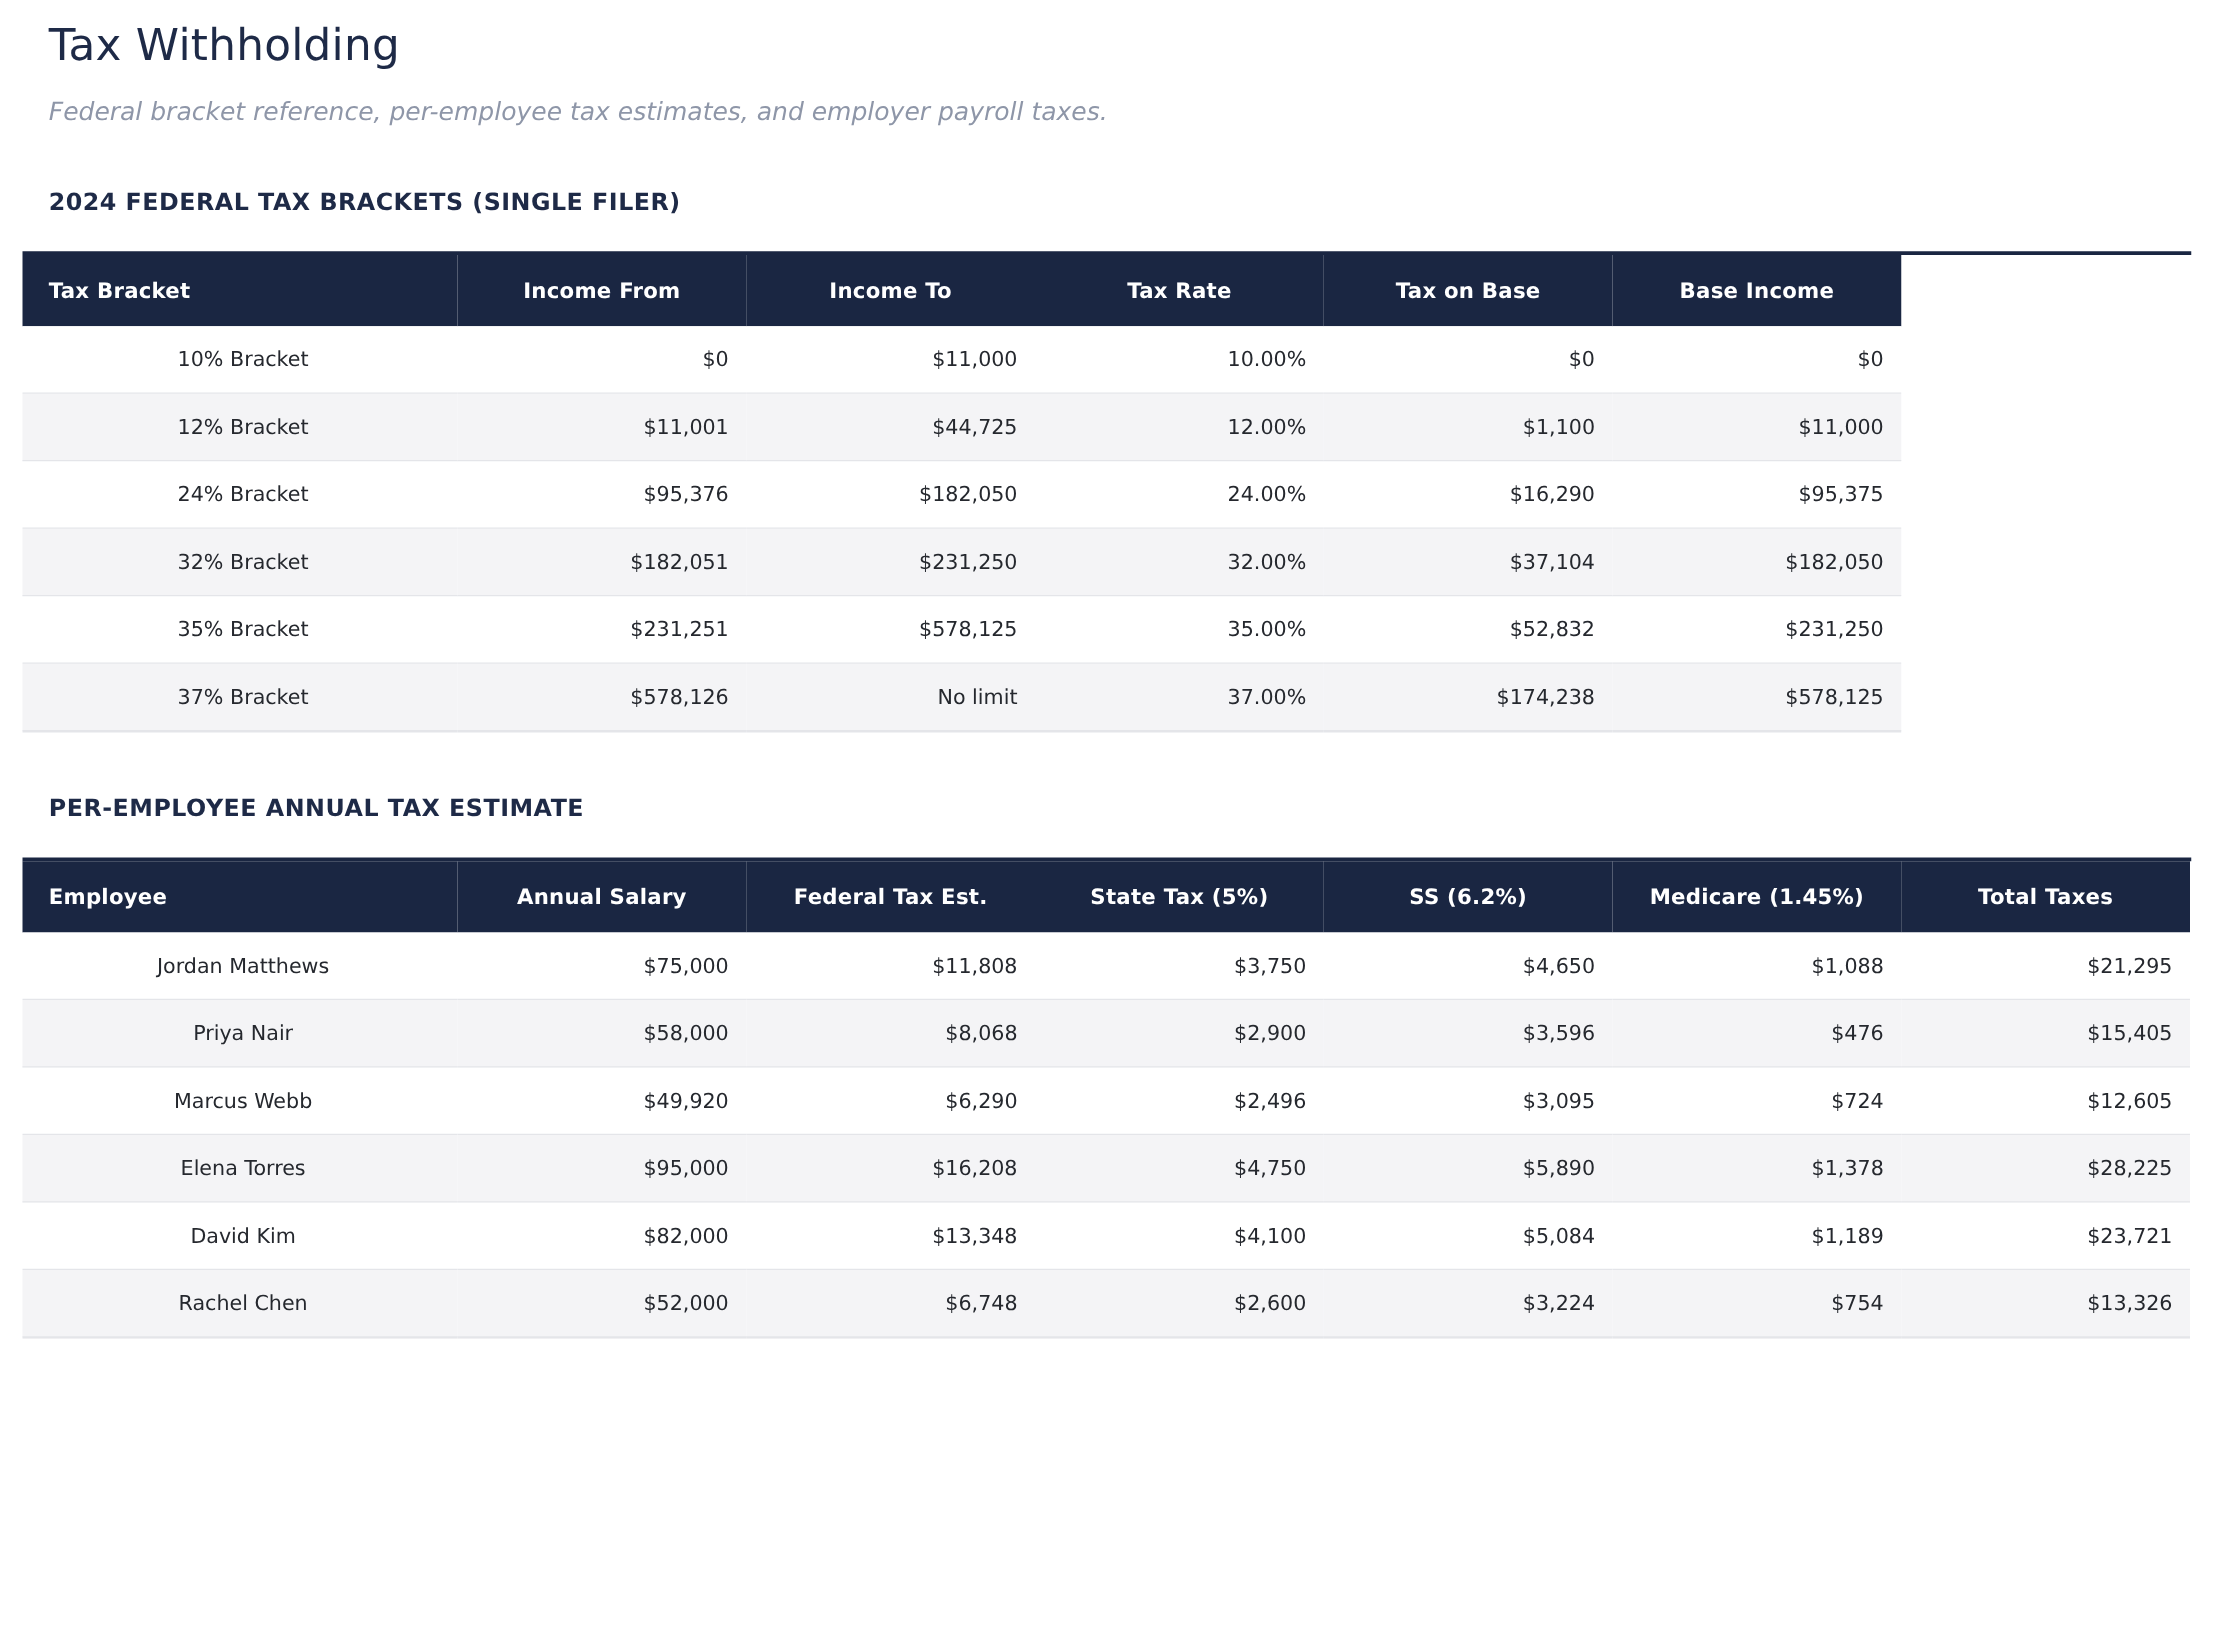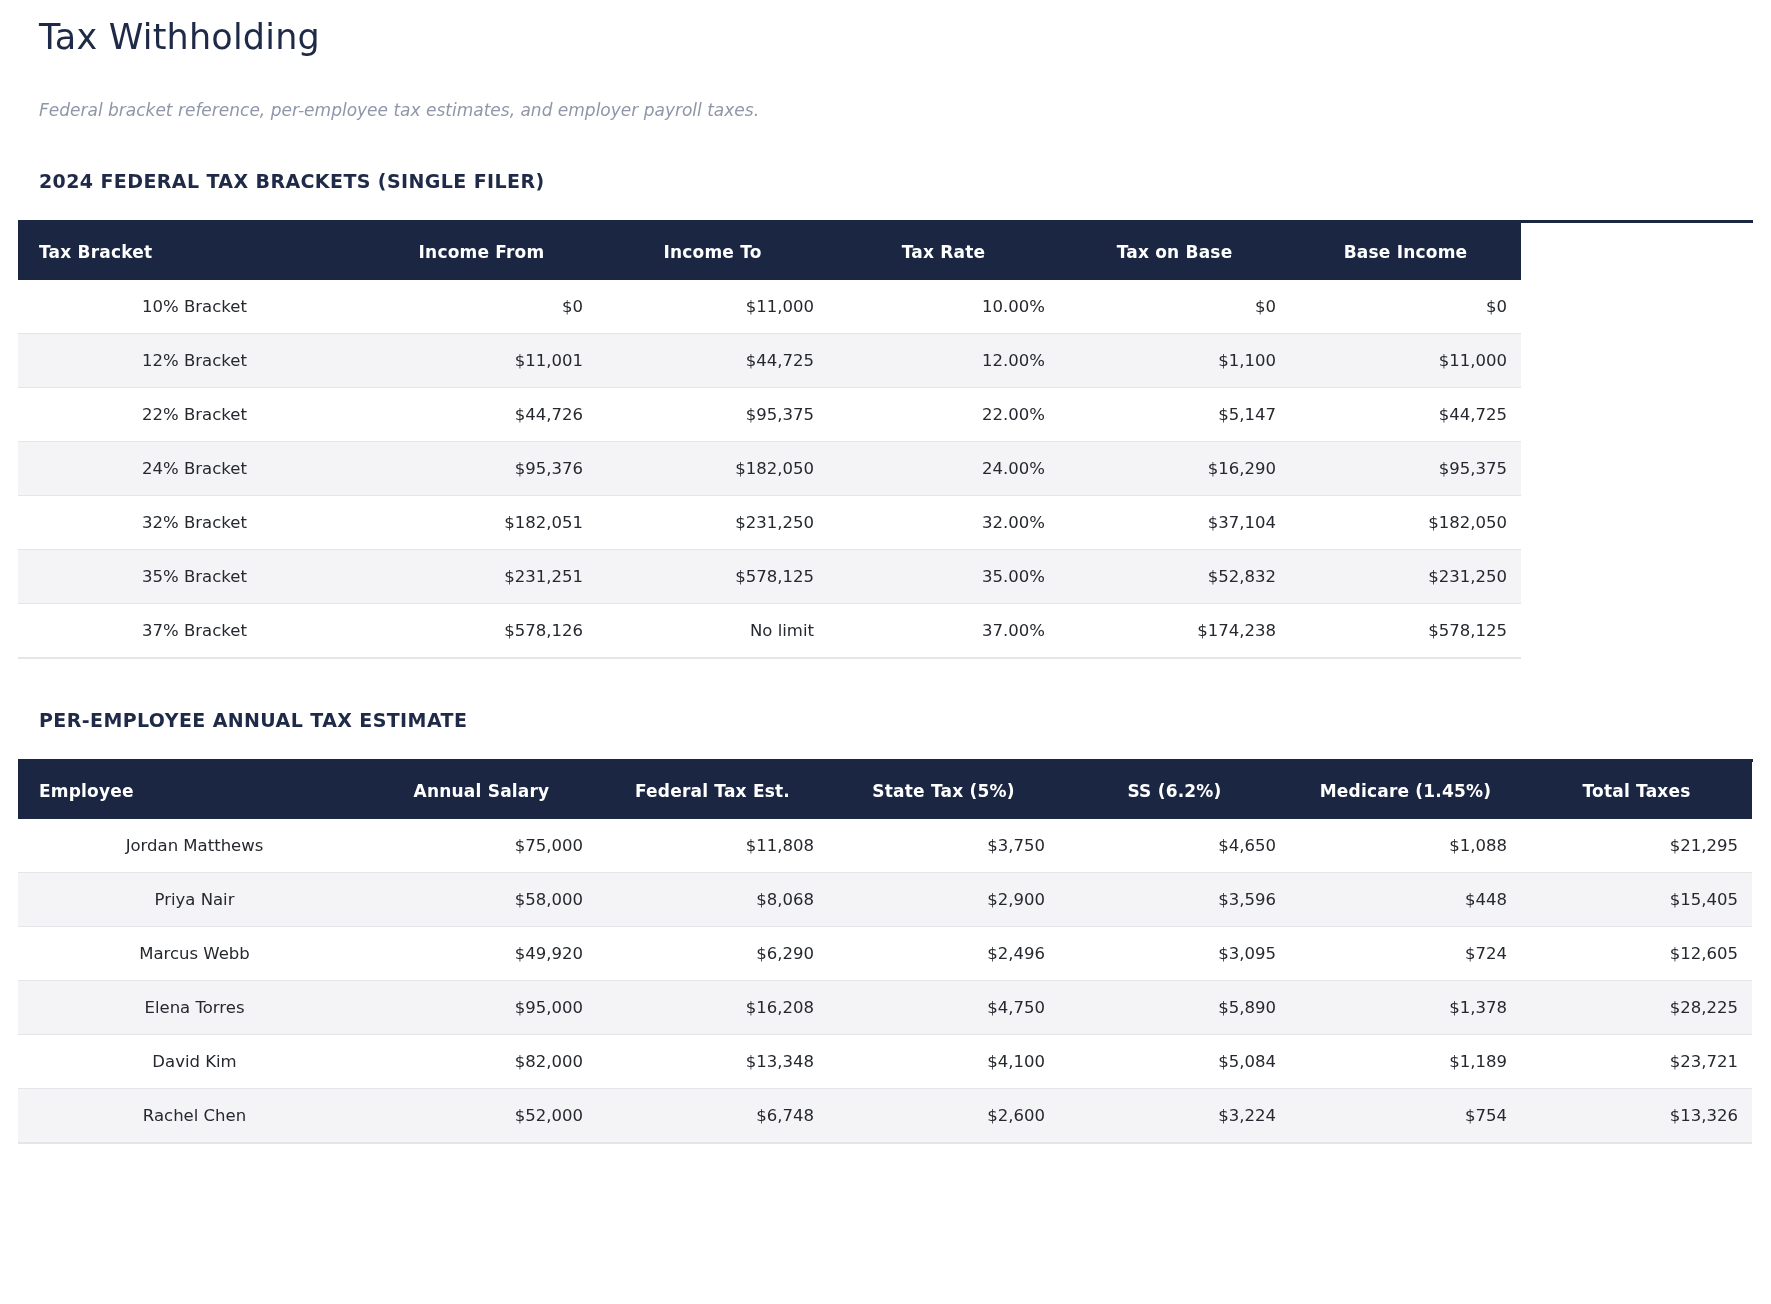--- a/index.html
+++ b/index.html
@@ -14,22 +14,22 @@
   }
   h1.page-title {
     margin: 14px 0 0 21px;
     font-size: 35px;
     line-height: 1.35;
     font-weight: 400;
     color: var(--heading, #1e2a47);
     letter-spacing: 0.2px;
   }
   p.page-subtitle {
-    margin: 39px 0 0 21px;
-    font-size: 17px;
+    margin: 16px 0 0 21px;
+    font-size: 20px;
     font-style: italic;
     color: var(--subtitle, #8e96a8);
   }
   section.report-section {
     margin-top: 50px;
   }
   section.report-section h2.section-heading {
     margin: 0 0 28px 21px;
     font-size: 19px;
     font-weight: 700;
@@ -130,28 +130,20 @@
             </tr>
             <tr>
               <td class="first">12% Bracket</td>
               <td class="num">$11,001</td>
               <td class="num">$44,725</td>
               <td class="num">12.00%</td>
               <td class="num">$1,100</td>
               <td class="num">$11,000</td>
             </tr>
             <tr>
-              <td class="first">22% Bracket</td>
-              <td class="num">$44,726</td>
-              <td class="num">$95,375</td>
-              <td class="num">22.00%</td>
-              <td class="num">$5,147</td>
-              <td class="num">$44,725</td>
-            </tr>
-            <tr>
               <td class="first">24% Bracket</td>
               <td class="num">$95,376</td>
               <td class="num">$182,050</td>
               <td class="num">24.00%</td>
               <td class="num">$16,290</td>
               <td class="num">$95,375</td>
             </tr>
             <tr>
               <td class="first">32% Bracket</td>
               <td class="num">$182,051</td>
@@ -214,21 +206,21 @@
               <td class="num">$4,650</td>
               <td class="num">$1,088</td>
               <td class="num">$21,295</td>
             </tr>
             <tr>
               <td class="first">Priya Nair</td>
               <td class="num">$58,000</td>
               <td class="num">$8,068</td>
               <td class="num">$2,900</td>
               <td class="num">$3,596</td>
-              <td class="num">$448</td>
+              <td class="num">$476</td>
               <td class="num">$15,405</td>
             </tr>
             <tr>
               <td class="first">Marcus Webb</td>
               <td class="num">$49,920</td>
               <td class="num">$6,290</td>
               <td class="num">$2,496</td>
               <td class="num">$3,095</td>
               <td class="num">$724</td>
               <td class="num">$12,605</td>

